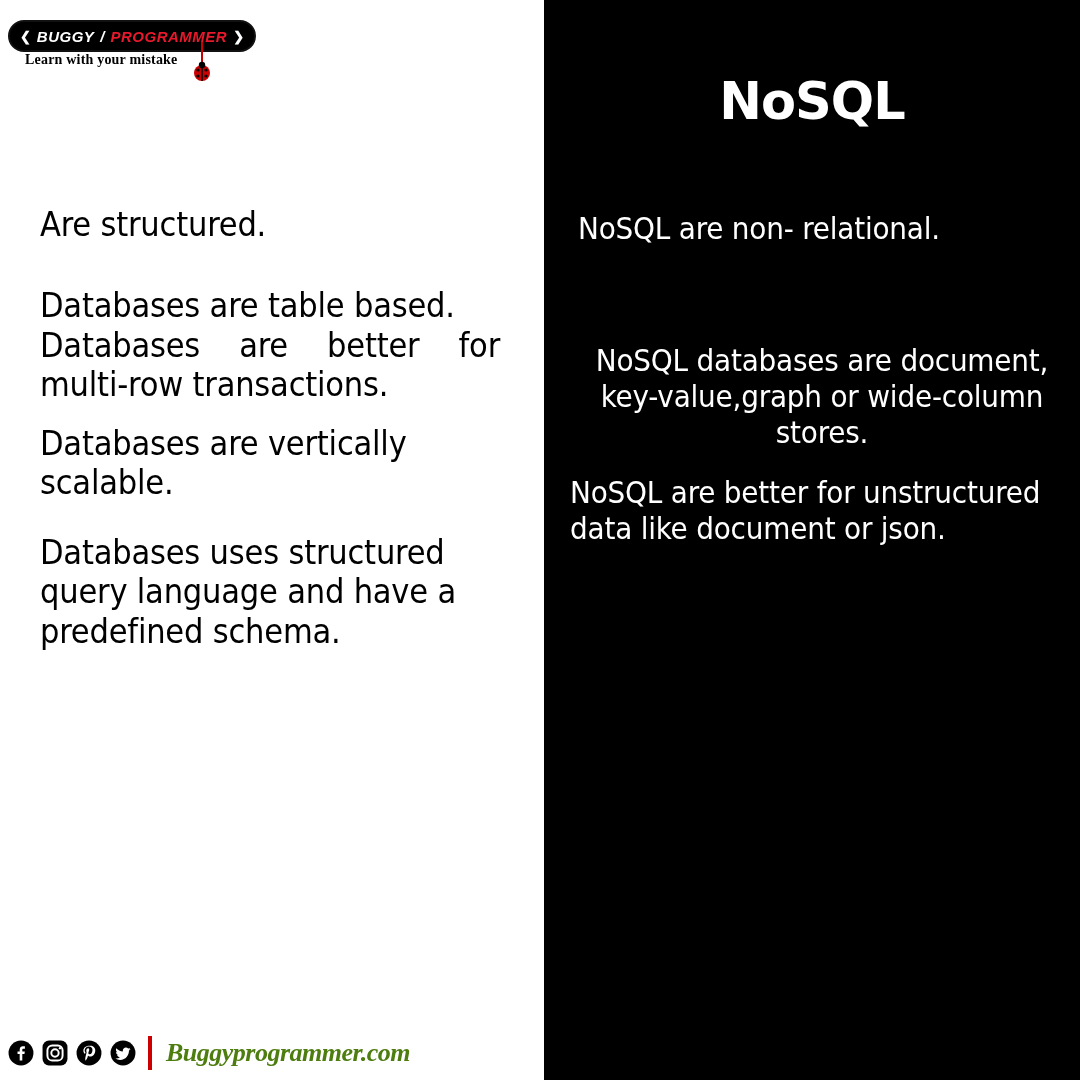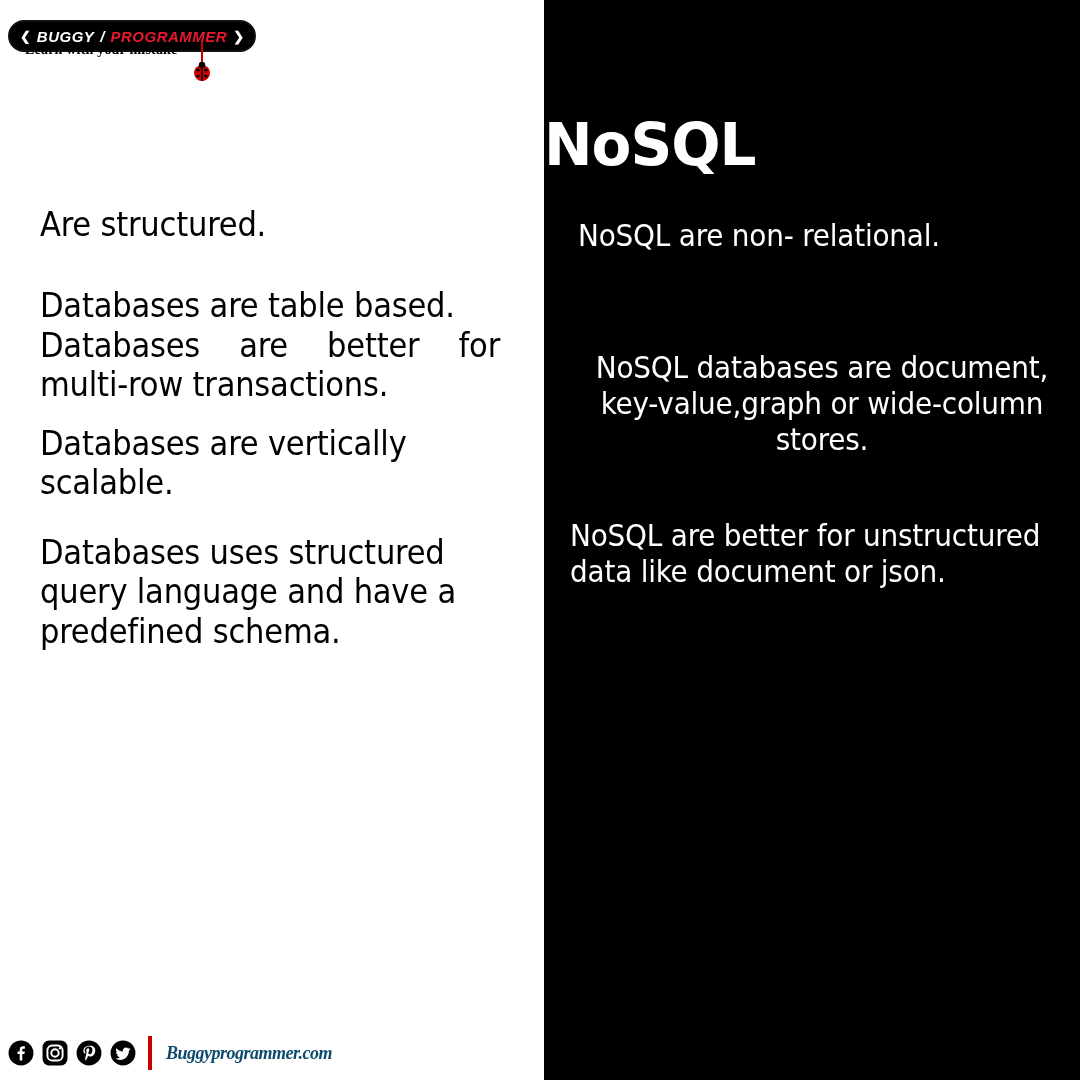--- a/index.html
+++ b/index.html
@@ -67,21 +67,21 @@
   .logo-programmer {
     color: #e8192c;
     font-size: 15px;
     font-weight: bold;
     letter-spacing: 0.5px;
     font-style: italic;
     font-family: "Liberation Sans", sans-serif;
   }
   .logo-tagline {
     position: absolute;
-    left: 25px; top: 42px;
+    left: 25px; top: 52px;
     font-family: "Liberation Serif", serif;
     font-weight: bold;
     font-size: 14px;
     color: #000000;
     letter-spacing: 0.2px;
   }
   .bug-mark {
     position: absolute;
     left: 190px; top: 42px;
     width: 24px; height: 40px;
@@ -97,40 +97,39 @@
     font-weight: bold;
     font-size: 62px;
     color: #000000;
     letter-spacing: -1px;
     line-height: 1;
   }
   .title-nosql {
     position: absolute;
     left: 0; top: 76px;
     width: 536px;
-    text-align: left;
+    text-align: center;
     font-family: "DejaVu Sans", sans-serif;
     font-weight: bold;
-    font-size: 58px;
+    font-size: 51px;
     color: #ffffff;
     letter-spacing: -1px;
     line-height: 1;
-    margin-top: 40px;
   }
 
   
   .list-left {
     position: absolute;
     left: 40px; top: 205px;
     width: 460px;
     color: #000000;
   }
   .list-right {
     position: absolute;
-    left: 26px; top: 214px;
+    left: 26px; top: 207px;
     width: 500px;
     color: #ffffff;
   }
   .item {
     font-family: "DejaVu Sans Condensed", "DejaVu Sans", sans-serif;
     font-size: 33px;
     line-height: 1.16;
     letter-spacing: -0.2px;
   }
   .list-left .item { font-size: 34px; }
@@ -151,22 +150,22 @@
   .footer-divider {
     width: 4px;
     height: 34px;
     background: #cc0000;
     margin: 0 6px 0 4px;
   }
   .footer-text {
     font-family: "Liberation Serif", serif;
     font-style: italic;
     font-weight: bold;
-    font-size: 18px;
-    color: #0c4a6e;
+    font-size: 26px;
+    color: #4d7c0f;
     letter-spacing: -0.5px;
   }
 </style>
 </head>
 <body>
 
 <div id="page">
 
   <div class="panel-left">
 
@@ -224,17 +223,17 @@
     </div>
 
   </div>
 
   <div class="panel-right">
     <div class="title-nosql">NoSQL</div>
 
     <div class="list-right">
       <div class="item" style="margin-top:4px; padding-left:8px;">NoSQL are non- relational.</div>
       <div class="item" style="margin-top:96px; padding-left:4px; text-align:center;">NoSQL databases are document, key-value,graph or wide-column stores.</div>
-      <div class="item" style="margin-top:60px;">NoSQL are better for unstructured data like document or json.</div>
+      <div class="item" style="margin-top:24px;">NoSQL are better for unstructured data like document or json.</div>
     </div>
   </div>
 
 </div>
 
 </body></html>

